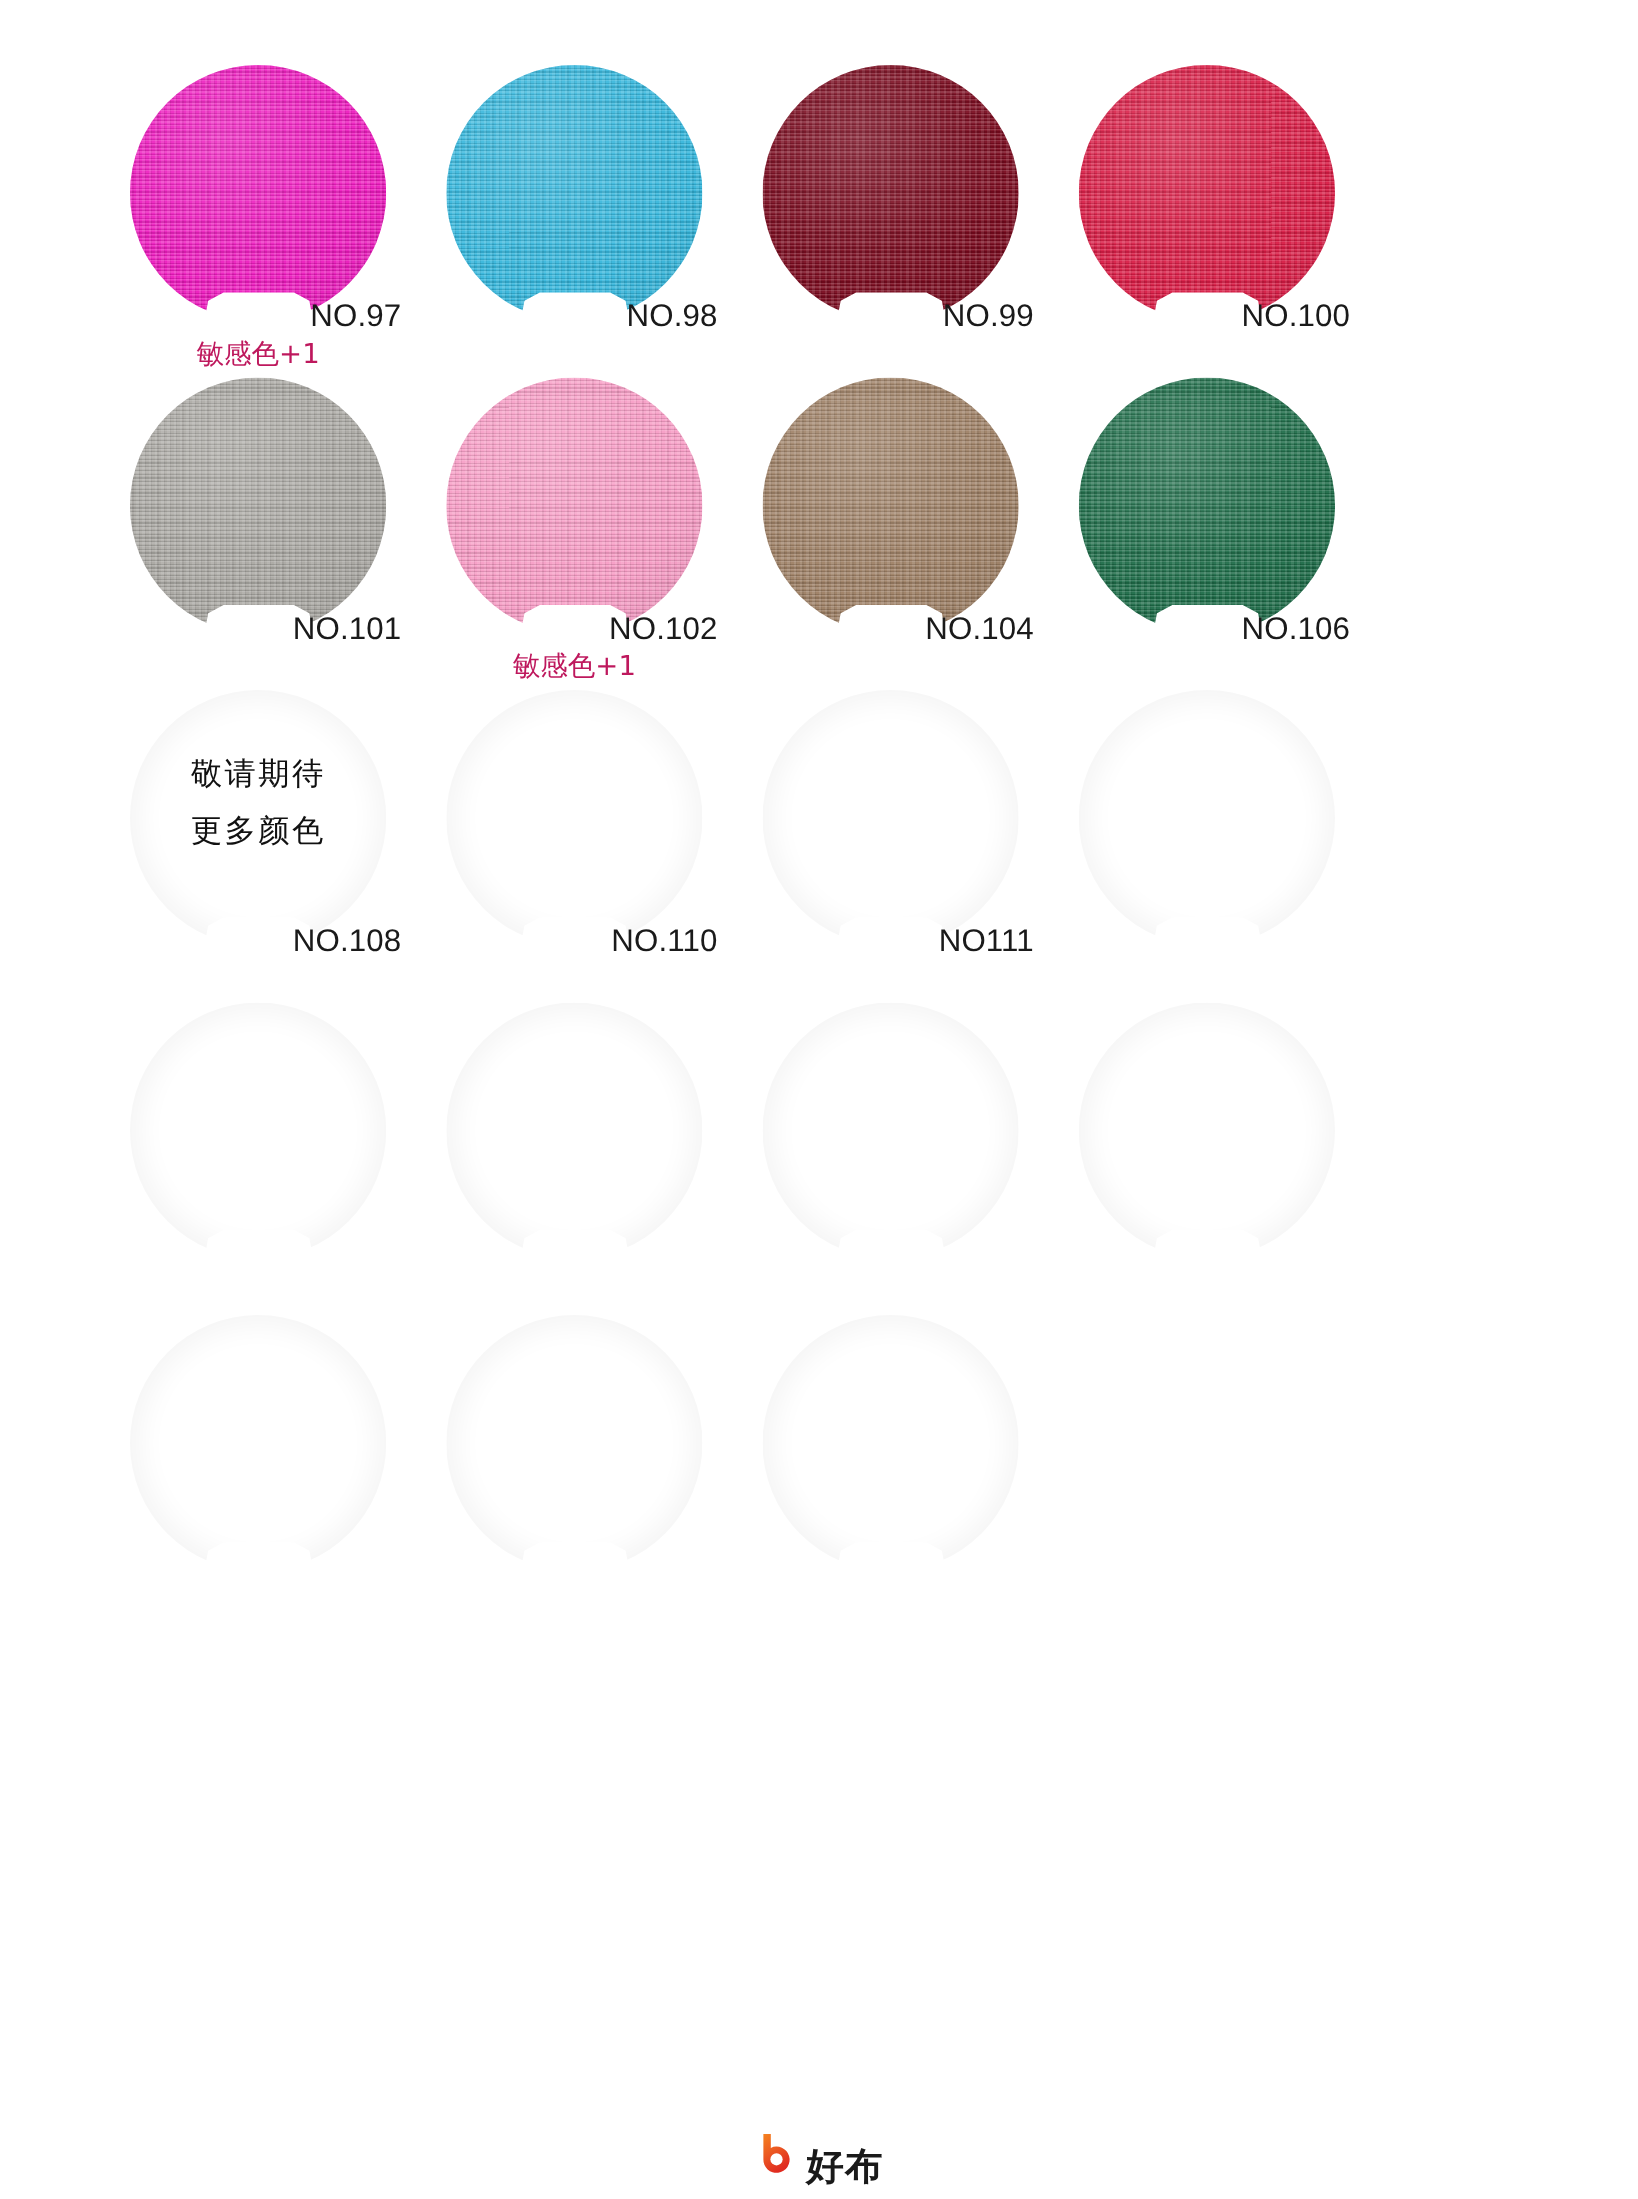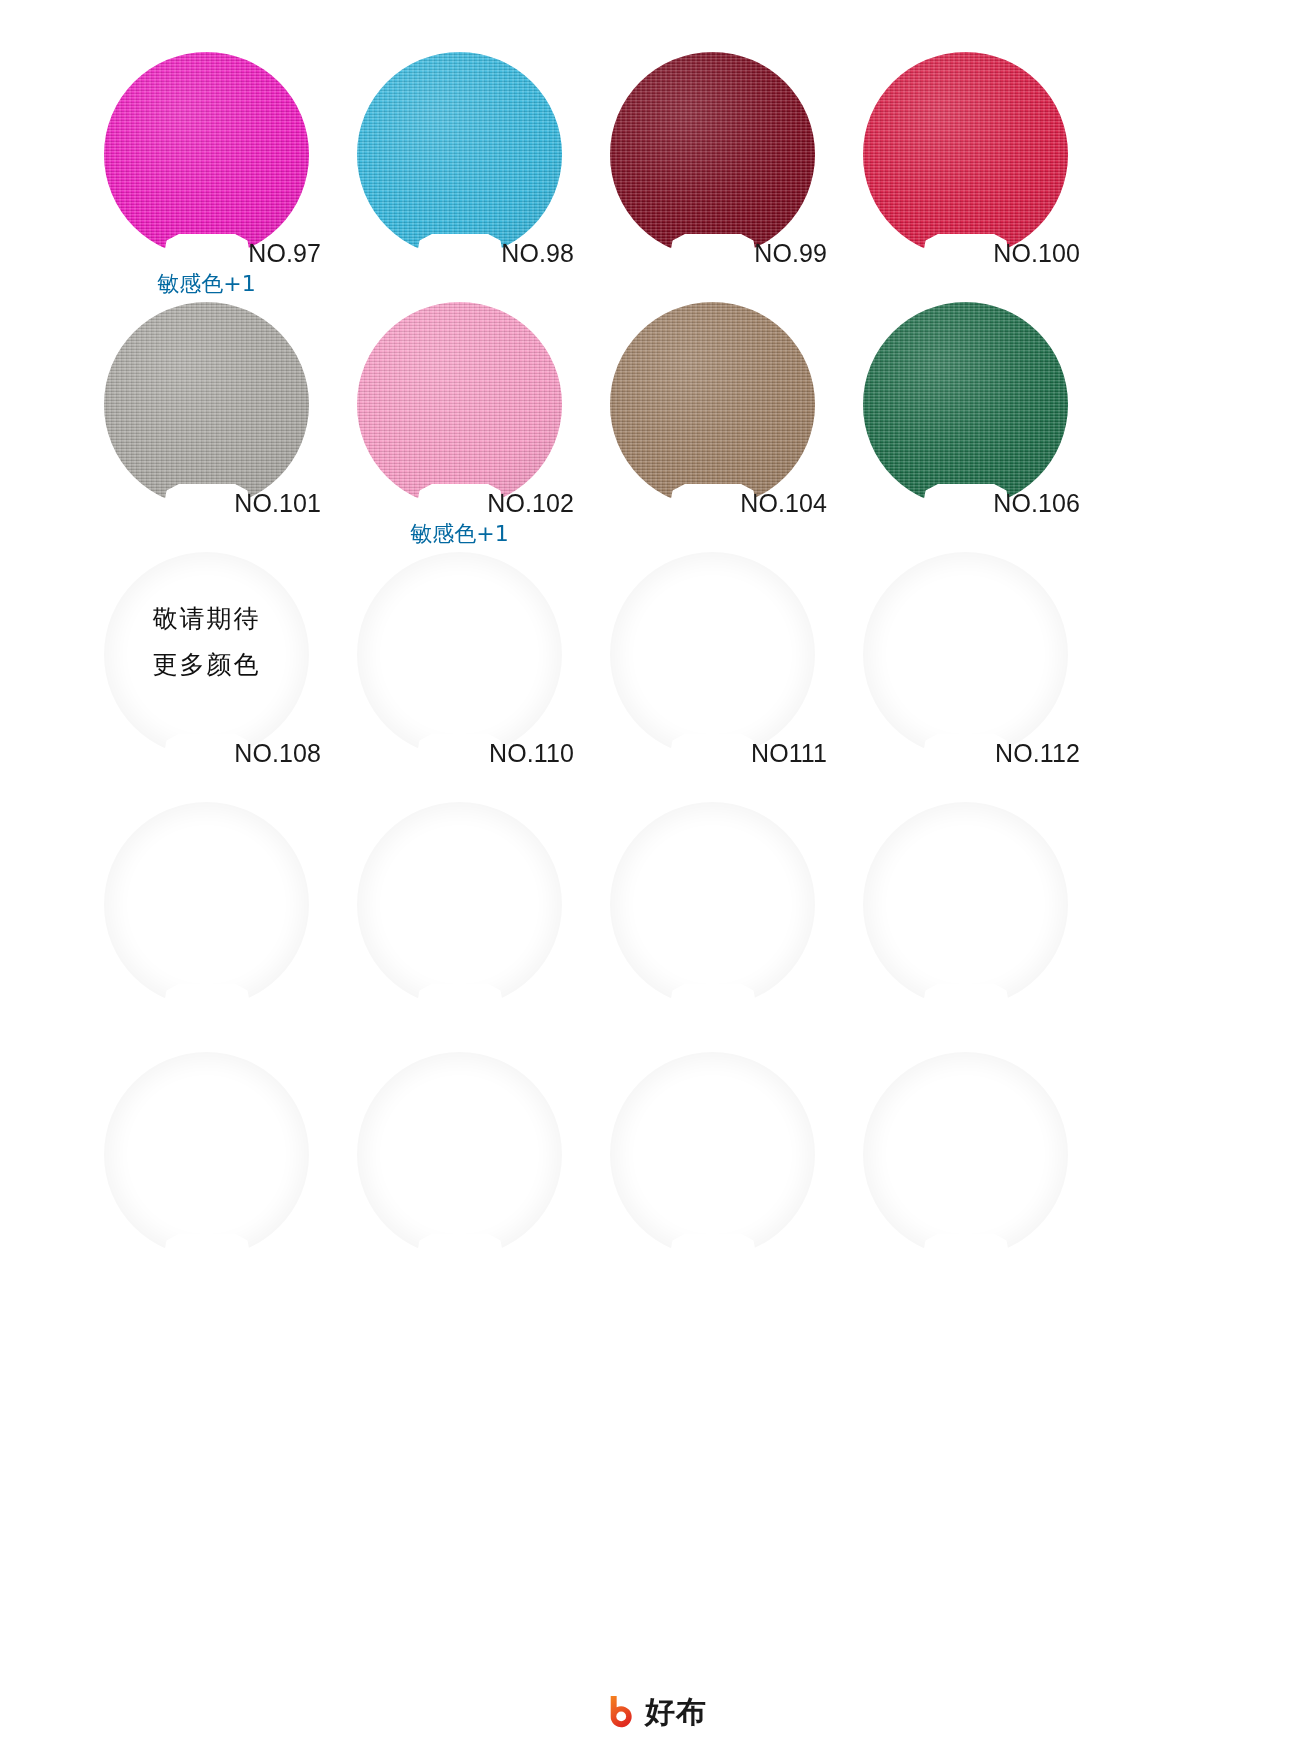--- a/index.html
+++ b/index.html
@@ -119,21 +119,21 @@
     white-space: nowrap;
   }
   .swatch-sublabel {
     position: absolute;
     left: 0;
     top: 218px;
     width: 229px;
     text-align: center;
     font-size: 22px;
     line-height: 27px;
-    color: #0369a1;
+    color: #be185d;
     font-family: "DejaVu Sans", "Liberation Sans", sans-serif;
     white-space: nowrap;
   }
 
   
   .coming-soon {
     position: absolute;
     left: 12px;
     top: 44px;
     width: 205px;
@@ -163,20 +163,21 @@
     height: 35px;
     display: block;
   }
   #brand-name {
     font-family: "DejaVu Sans", "Liberation Sans", sans-serif;
     font-size: 30px;
     font-weight: bold;
     color: #1a1a1a;
     letter-spacing: 1px;
     line-height: 34px;
+    margin-top: 23px;
   }
 </style>
 </head>
 <body>
 
 <div id="catalog-sheet">
 
   <div id="swatch-grid">
       <div class="swatch-cell">
         <div class="swatch-disc" style="background-color: rgb(237, 26, 190);"></div>
@@ -220,24 +221,20 @@
         </div>
         <div class="swatch-label">NO.108</div>
       </div>
       <div class="swatch-cell">
         <div class="swatch-disc is-empty"></div>
         <div class="swatch-label">NO.110</div>
       </div>
       <div class="swatch-cell">
         <div class="swatch-disc is-empty"></div>
         <div class="swatch-label">NO111</div>
-      </div>
-      <div class="swatch-cell">
-        <div class="swatch-disc is-empty"></div>
-        <div class="swatch-label">NO.112</div>
       </div>
       <div class="swatch-cell">
         <div class="swatch-disc is-empty"></div>
       </div>
       <div class="swatch-cell">
         <div class="swatch-disc is-empty"></div>
       </div>
       <div class="swatch-cell">
         <div class="swatch-disc is-empty"></div>
       </div>

